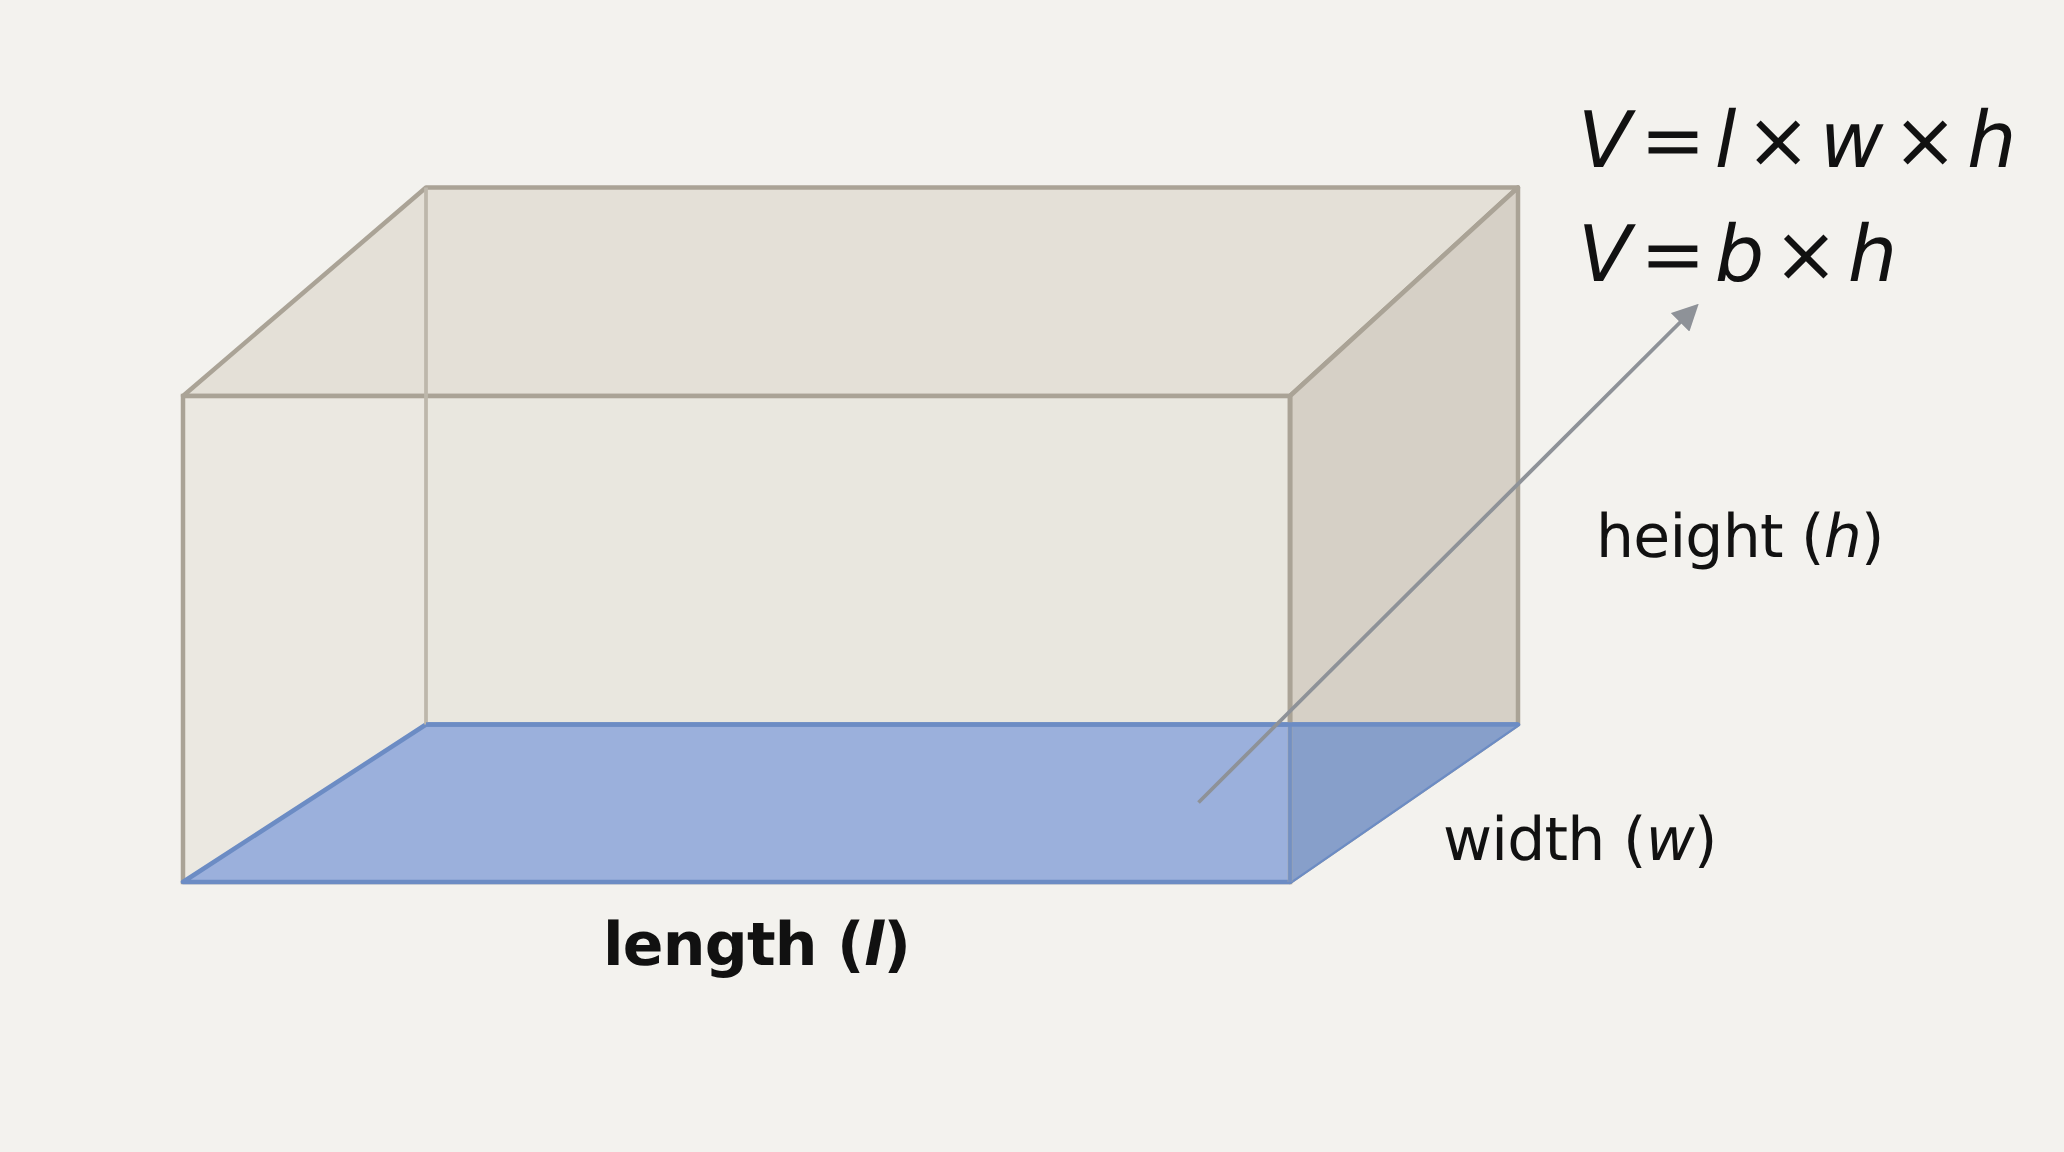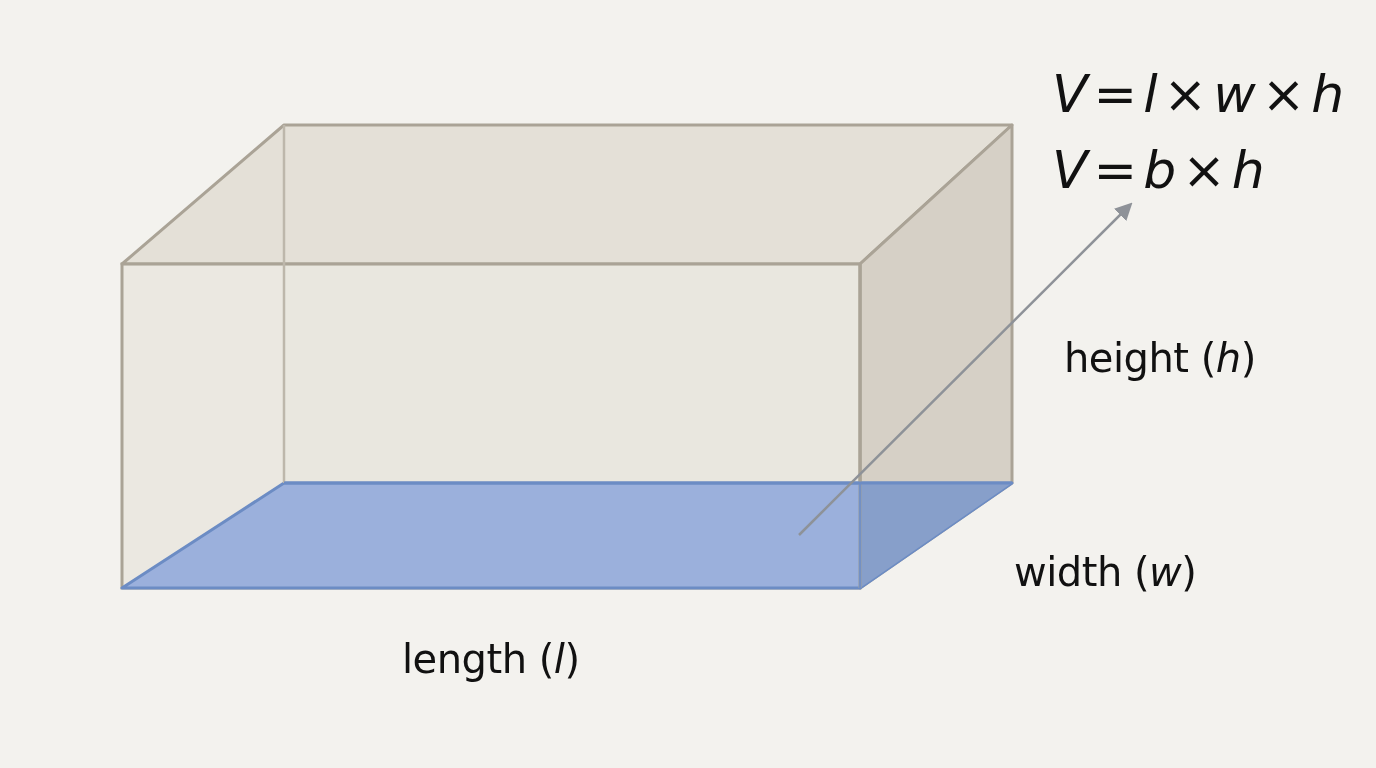--- a/index.html
+++ b/index.html
@@ -61,18 +61,18 @@
 <div class="formula" style="left:1052px; top:68px;">
   <span>V</span><span class="op">=</span><span>l</span><span class="op">×</span><span>w</span><span class="op">×</span><span>h</span>
 </div>
 <div class="formula" style="left:1052px; top:144px;text-align:right;">
   <span>V</span><span class="op">=</span><span>b</span><span class="op">×</span><span>h</span>
 </div>
 
 <div class="label" style="left:1036px; top:338px;margin-left:28px;">
   <span>height</span> (<i>h</i>)
 </div>
-<div class="label" style="left:1014px; top:540px;margin-top:12px;">
+<div class="label" style="left:962px; top:540px;">
   <span>width</span> (<i>w</i>)
 </div>
-<div class="label" style="left:402px; top:639px;">
+<div class="label" style="left:402px; top:610px;font-weight:bold;">
   <span>length</span> (<i>l</i>)
 </div>
 
 </body></html>

